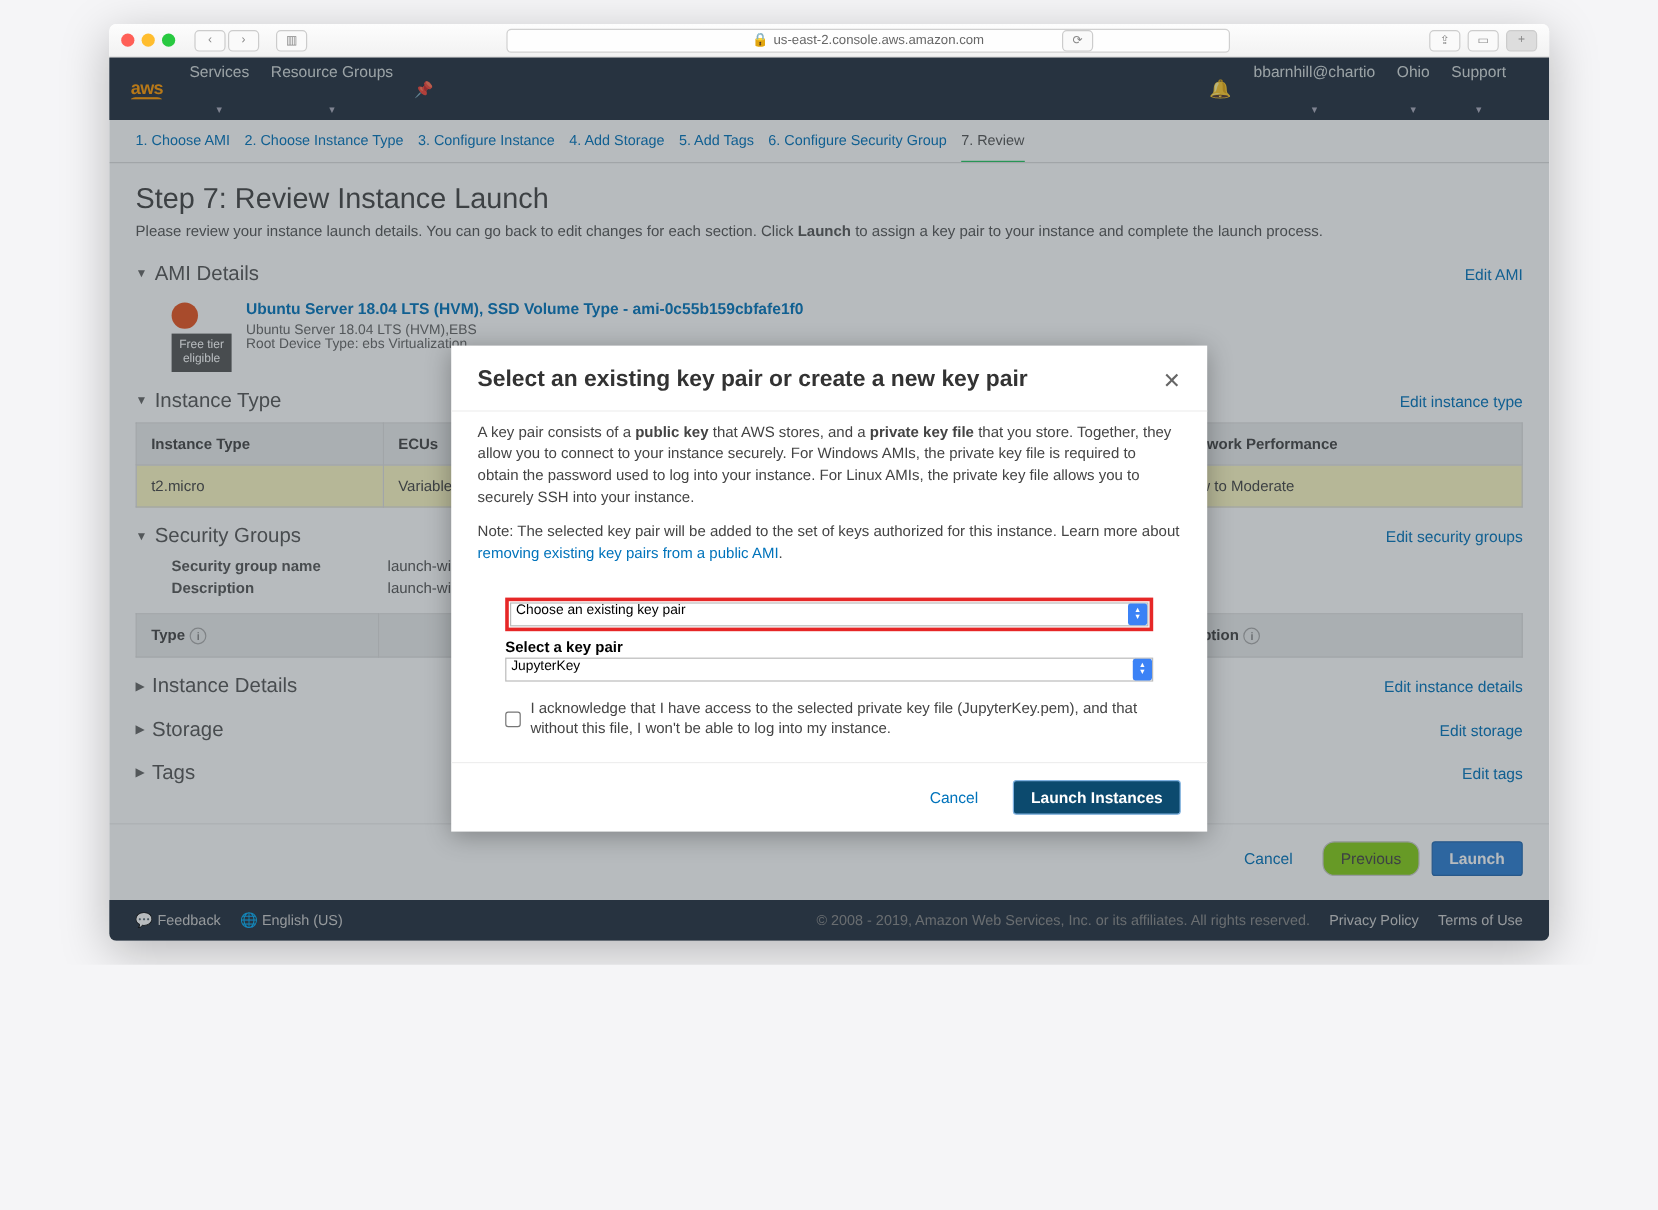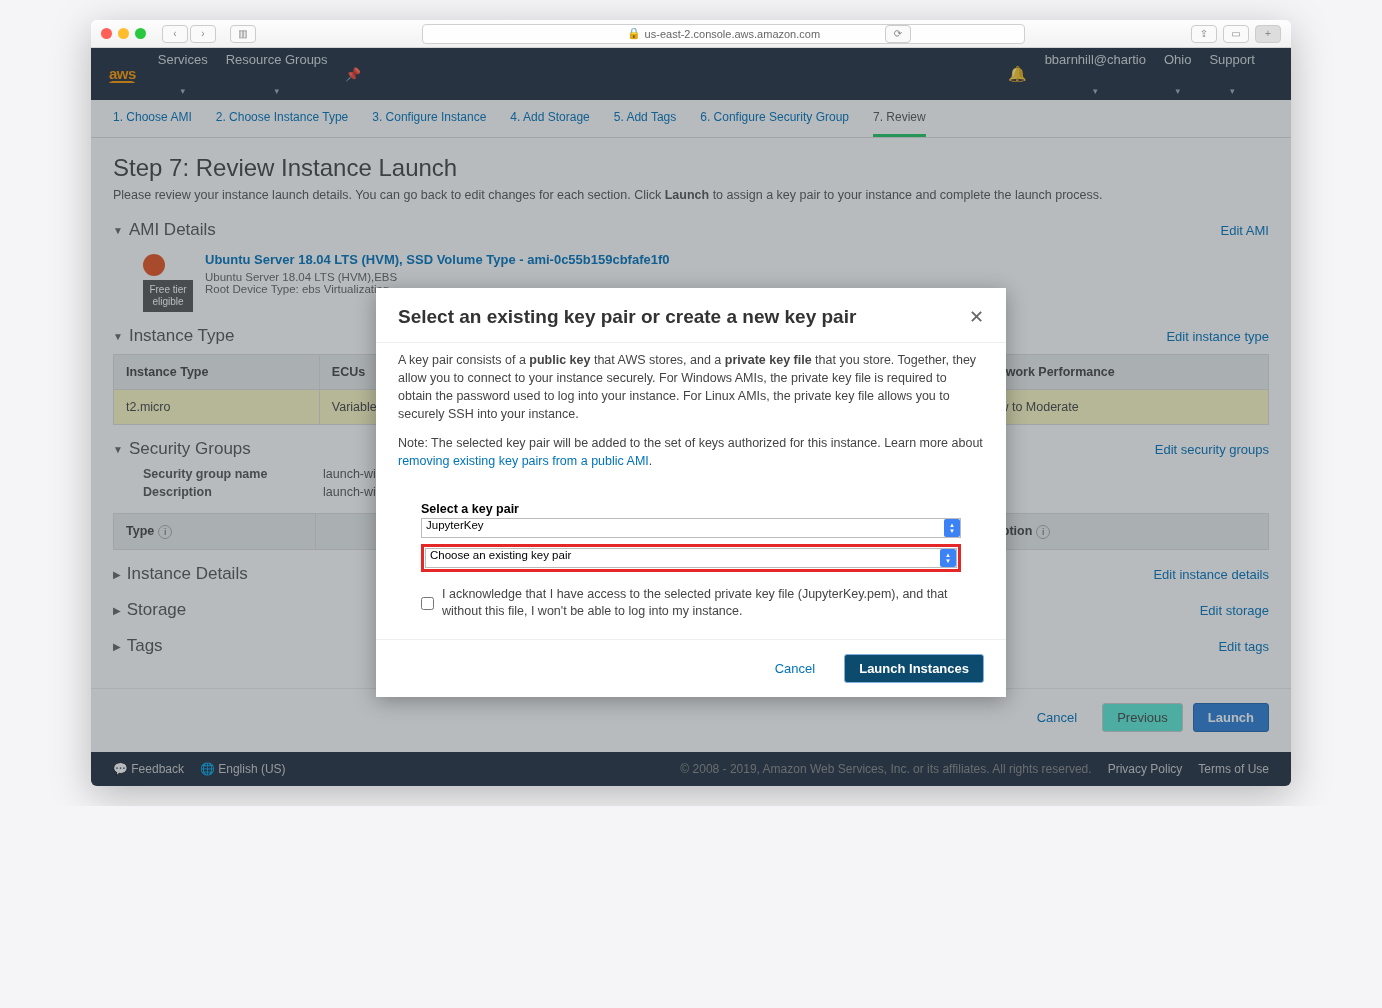--- a/index.html
+++ b/index.html
@@ -16,23 +16,23 @@
 .awsnav { background: #232f3e; color: #d5dbdb; height: 52px; display: flex; align-items: center; padding: 0 18px; font-size: 13px; justify-content: space-between; }
 .aws-logo { color: #ff9900; font-weight: 700; font-size: 15px; margin-right: 22px; letter-spacing: -0.5px; }
 .aws-underline { display:block; border-bottom: 2px solid #ff9900; width: 26px; border-radius: 50% 50% 0 0 / 100% 100% 0 0; height:3px; margin-top:-2px;}
 .navitem { margin-right: 18px; display: flex; align-items: center; gap: 19px; cursor: pointer; flex-direction: column; }
 .caret { font-size: 9px; color: #aab; }
 .pin-icon { font-size: 13px; color: #aab; }
 .navspacer { flex: 1; }
 .bell { font-size: 15px; color: #aab; }
 
 .wizard { padding: 10px 22px 0; border-bottom: 1px solid #ddd; }
-.wizard ul { list-style: none; display: flex; gap: 24px; font-size: 12px; }
+.wizard ul { list-style: none; display: flex; gap: 12px; font-size: 12px; }
 .wizard li { padding-bottom: 10px; color: #0073bb; cursor: pointer; }
-.wizard li.active { color: #555; border-bottom: 3px solid #22c55e; }
+.wizard li.active { color: #555; border-bottom: 1px solid #22c55e; }
 
 .content { padding: 16px 22px 24px; position: relative; }
 .h2 { font-size: 24px; color: #444; font-weight: 400; margin-bottom: 6px; }
 .lead { font-size: 12.5px; color: #555; margin-bottom: 18px; }
 .lead b { font-weight: 700; }
 
 .section-row { display: flex; align-items: center; justify-content: space-between; margin-bottom: 8px; }
 .section-title { font-size: 17px; color: #555; display: flex; align-items: center; gap: 6px; }
 .tri { font-size: 10px; color: #666; }
 .edit-link { color: #0073bb; font-size: 13px; cursor: pointer; }
@@ -47,21 +47,21 @@
 .tbl th { background: #eceded; text-align: left; padding: 10px 12px; color: #444; font-weight: 700; border: 1px solid #ddd; }
 .tbl td { padding: 10px 12px; border: 1px solid #ddd; color: #444; background:#fef9c3; }
 .sg-block { padding: 0 0 10px 30px; font-size: 12.5px; color: #555; }
 .sg-row { display: flex; gap: 20px; margin-bottom: 4px; align-items: center; }
 .sg-label { width: 160px; font-weight: 700; }
 .infodot { display:inline-flex; width:14px; height:14px; border:1px solid #aaa; border-radius:50%; align-items:center; justify-content:center; font-size:9px; color:#888; margin-left:4px;}
 
 .footer-btns { display: flex; justify-content: flex-end; gap: 10px; padding: 14px 22px 20px; border-top:1px solid #eee;}
 .btn { padding: 6px 14px; border-radius: 3px; font-size: 13px; cursor: pointer; border: 1px solid transparent; }
 .btn.link { color: #0073bb; background: none; }
-.btn.gray { background: #5eead4; color: #444; border-color: #ccc; }
+.btn.gray { background: #84cc16; color: #444; border-color: #ccc; border-radius: 10px; }
 .btn.blue { background: #2b7dd1; color: #fff; border-color: #2468af; font-weight: 600; }
 .btn.blue.dim { background: #0c4a6e; border-color: #7fb1e0; }
 
 .awsfoot { background: #232f3e; color: #ccc; height: 34px; display: flex; align-items: center; padding: 0 22px; font-size: 12px; gap: 16px; }
 .awsfoot .sp { flex: 1; }
 .awsfoot a { color: #ccc; cursor:pointer; }
 
 .dimmer { position: absolute; inset: 0; background: rgba(50,60,70,.35); }
 .modal { position: absolute; top: 240px; left: 50%; transform: translateX(-50%); width: 630px; background: #fff; box-shadow: 0 4px 20px rgba(0,0,0,.3); }
 .modal-head { display: flex; justify-content: space-between; align-items: center; padding: 18px 22px 14px; }
@@ -273,33 +273,33 @@
     </div>
     <div class="modal-body">
       <p>
         <span>A key pair consists of a </span><b>public key</b><span> that AWS stores, and a </span><b>private key file</b><span> that you store. Together, they allow you to connect to your instance securely. For Windows AMIs, the private key file is required to obtain the password used to log into your instance. For Linux AMIs, the private key file allows you to securely SSH into your instance.</span>
       </p>
       <p>
         <span>Note: The selected key pair will be added to the set of keys authorized for this instance. Learn more about </span><span class="lnk">removing existing key pairs from a public AMI</span><span>.</span>
       </p>
     </div>
     <div class="sel-wrap">
+      <div class="sel-box sel-highlight">
+        <div class="select-el">
+          <span>Choose an existing key pair</span>
+          <span class="arr"></span>
+        </div>
+      </div>
       <div class="sel-box">
         <div class="sel-label">Select a key pair</div>
         <div class="select-el">
           <span>JupyterKey</span>
           <span class="arr"></span>
         </div>
       </div>
-      <div class="sel-box sel-highlight">
-        <div class="select-el">
-          <span>Choose an existing key pair</span>
-          <span class="arr"></span>
-        </div>
-      </div>
       <div class="sel-box ack-row">
         <input type="checkbox" style="">
         <span style="font-size:12.5px;color:#444;line-height:1.4">I acknowledge that I have access to the selected private key file (JupyterKey.pem), and that without this file, I won't be able to log into my instance.</span>
       </div>
     </div>
     <div class="modal-foot">
       <button class="btn link">Cancel</button>
       <button class="btn blue dim">Launch Instances</button>
     </div>
   </div>

